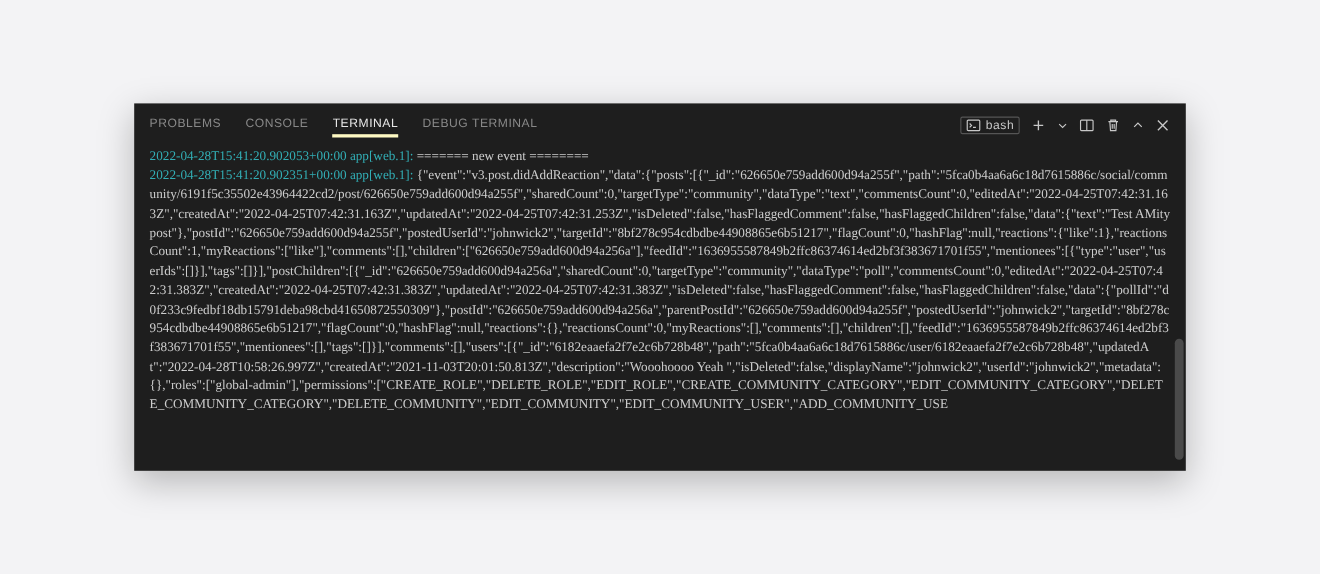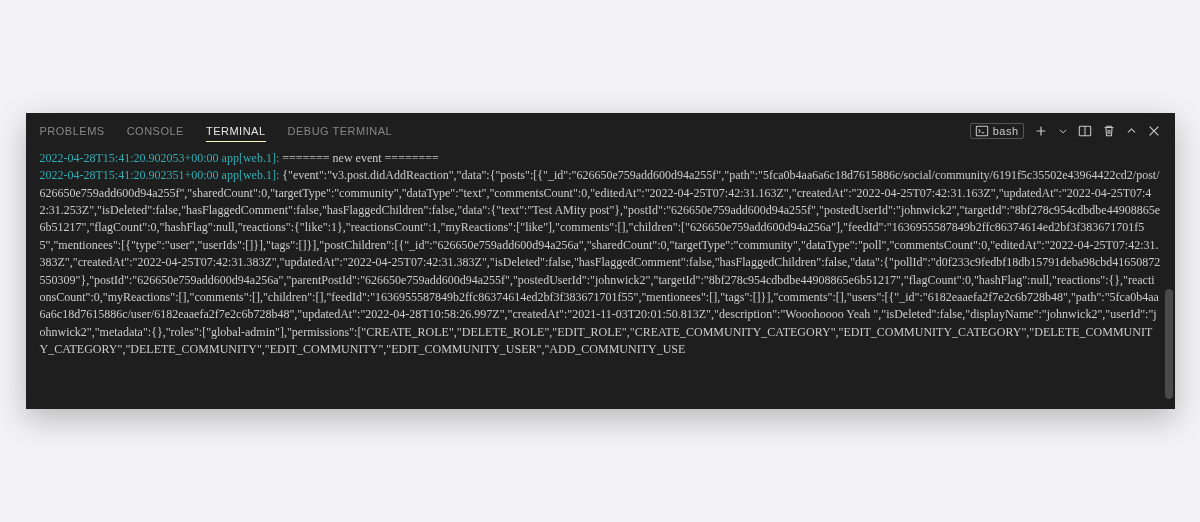--- a/index.html
+++ b/index.html
@@ -6,21 +6,21 @@
   body {
     background: #f3f3f5;
     font-family: "Segoe UI", "Helvetica Neue", Arial, sans-serif;
     display: flex;
     align-items: center;
     justify-content: center;
     width: 1200px;
     height: 522px;
   }
   .panel {
-    width: 1149px;
+    width: 956px;
     background: #1e1e1e;
     box-shadow: 0 10px 30px rgba(0,0,0,0.25);
     overflow: hidden;
   }
   .header {
     display: flex;
     align-items: center;
     padding: 8px 14px 4px 14px;
     font-size: 11px;
     color: #9b9b9b;
@@ -31,21 +31,21 @@
     gap: 22px;
     flex: 1;
   }
   .tab {
     color: #888;
     padding: 4px 0;
     cursor: pointer;
   }
   .tab.active {
     color: #e6e6e6;
-    border-bottom: 1px solid #fef9c3;
+    border-bottom: 3px solid #fef9c3;
   }
   .right-toolbar {
     display: flex;
     align-items: center;
     gap: 10px;
     color: #c8c8c8;
     font-size: 12px;
   }
   .shell-selector {
     display: flex;

